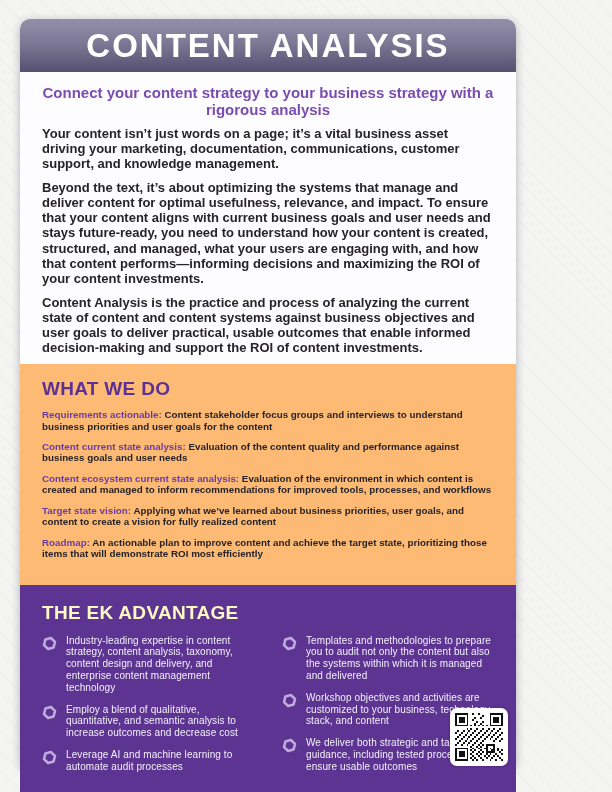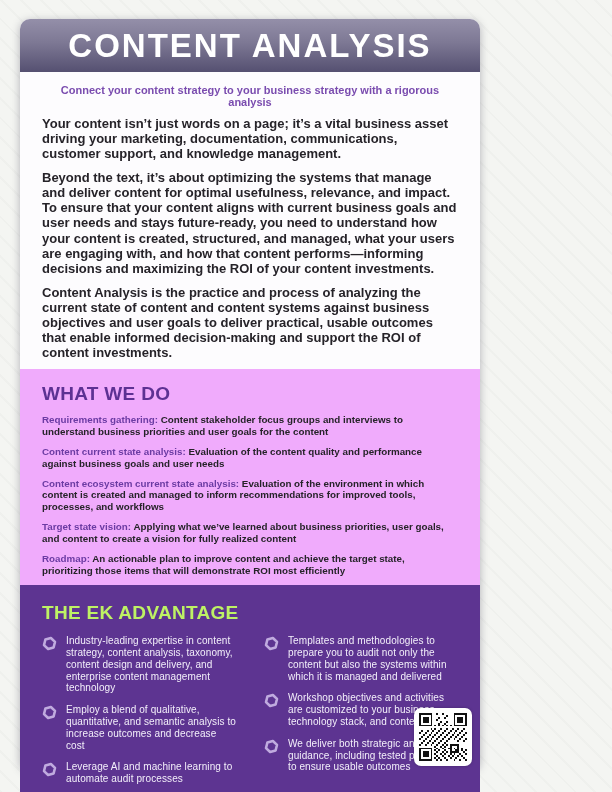--- a/index.html
+++ b/index.html
@@ -5,53 +5,53 @@
   * { margin:0; padding:0; box-sizing:border-box; }
   html,body { width:612px; height:792px; }
   body {
     font-family:"Liberation Sans","DejaVu Sans",sans-serif;
     background:#f4f5f2;
     background-image:repeating-linear-gradient(45deg, rgba(120,130,120,.04) 0 2px, transparent 2px 14px);
     position:relative;
     -webkit-font-smoothing:antialiased;
   }
   .card{
-    position:absolute; left:20px; top:19px; width:460px; height:751px;
+    position:absolute; left:20px; top:19px; width:496px; height:751px;
     border-radius:10px; background:#fdfcfe;
     box-shadow:0 2px 8px rgba(50,45,70,.35);
     display:flex; flex-direction:column;
   }
   
   .banner{
     height:53px; flex:0 0 53px;
     background:linear-gradient(180deg,#948fa9 0%,#7d7894 45%,#555071 100%);
     border-radius:10px 10px 0 0;
     display:flex; align-items:center; justify-content:center;
   }
   .banner h1{
     color:#ffffff; font-size:33px; font-weight:700; letter-spacing:2px;
   }
   
   .intro{ flex:0 0 186px; padding:10px 22px 0 22px; background:#fdfcfe; }
   .tagline{
-    text-align:center; color:#7a4caf; font-weight:700; font-size:11px;
+    text-align:center; color:#7a4caf; font-weight:700; font-size:15px;
     margin:2px 0 8px 0;
   }
   .intro p.body{
     color:#262329; font-weight:700; font-size:13px; line-height:1.16;
     margin-bottom:9px;
   }
   
-  .wwd{ flex:0 0 205px; background:#f0abfc; padding:12px 22px 0 22px; }
+  .wwd{ flex:0 0 205px; background:#fdba74; padding:12px 22px 16px 22px; }
   .wwd h2{ color:#5d3193; font-size:19px; font-weight:700; letter-spacing:.3px; margin:2px 0 9px 0; }
   .wwd p.item{ font-size:9.8px; line-height:1.17; color:#262329; font-weight:700; margin-bottom:9px; }
   .wwd p.item strong{ color:#6b3ba3; font-weight:700; }
   
   .adv{ flex:0 0 265px; background:#5d3491; padding:15px 22px 0 22px; }
-  .adv h2{ color:#bef264; font-size:19px; font-weight:700; letter-spacing:.3px; margin:2px 0 11px 0; }
+  .adv h2{ color:#fef9c3; font-size:19px; font-weight:700; letter-spacing:.3px; margin:2px 0 11px 0; }
   .adv .cols{ display:grid; grid-template-columns:1fr 1fr; column-gap:28px; }
   .bullet{ display:flex; gap:9px; margin-bottom:10px; }
   .bullet .hex{ flex:0 0 15px; width:15px; height:15px; margin-top:1px; }
   .bullet p{ color:#f3effa; font-size:10px; line-height:1.18; font-weight:400; letter-spacing:.1px; }
   
   .foot{
     flex:0 0 42px; background:#6a647f; border-radius:0 0 10px 10px;
     display:flex; align-items:flex-start; padding:0 0 0 24px; position:relative;
   }
   .logo{ display:flex; align-items:flex-start; gap:3px; width:170px; }
@@ -78,21 +78,21 @@
 
   <div class="intro">
     <p class="tagline">Connect your content strategy to your business strategy with a rigorous analysis</p>
     <p class="body">Your content isn’t just words on a page; it’s a vital business asset driving your marketing, documentation, communications, customer support, and knowledge management.</p>
     <p class="body">Beyond the text, it’s about optimizing the systems that manage and deliver content for optimal usefulness, relevance, and impact. To ensure that your content aligns with current business goals and user needs and stays future-ready, you need to understand how your content is created, structured, and managed, what your users are engaging with, and how that content performs—informing decisions and maximizing the ROI of your content investments.</p>
     <p class="body">Content Analysis is the practice and process of analyzing the current state of content and content systems against business objectives and user goals to deliver practical, usable outcomes that enable informed decision-making and support the ROI of content investments.</p>
   </div>
 
   <div class="wwd">
     <h2>WHAT WE DO</h2>
-    <p class="item"><strong>Requirements gathering:</strong> <span>Content stakeholder focus groups and interviews to understand business priorities and user goals for the content</span></p>
+    <p class="item"><strong>Requirements actionable:</strong> <span>Content stakeholder focus groups and interviews to understand business priorities and user goals for the content</span></p>
     <p class="item"><strong>Content current state analysis:</strong> <span>Evaluation of the content quality and performance against business goals and user needs</span></p>
     <p class="item"><strong>Content ecosystem current state analysis:</strong> <span>Evaluation of the environment in which content is created and managed to inform recommendations for improved tools, processes, and workflows</span></p>
     <p class="item"><strong>Target state vision:</strong> <span>Applying what we’ve learned about business priorities, user goals, and content to create a vision for fully realized content</span></p>
     <p class="item"><strong>Roadmap:</strong> <span>An actionable plan to improve content and achieve the target state, prioritizing those items that will demonstrate ROI most efficiently</span></p>
   </div>
 
   <div class="adv">
     <h2>THE EK ADVANTAGE</h2>
     <div class="cols">
       <div class="col">

